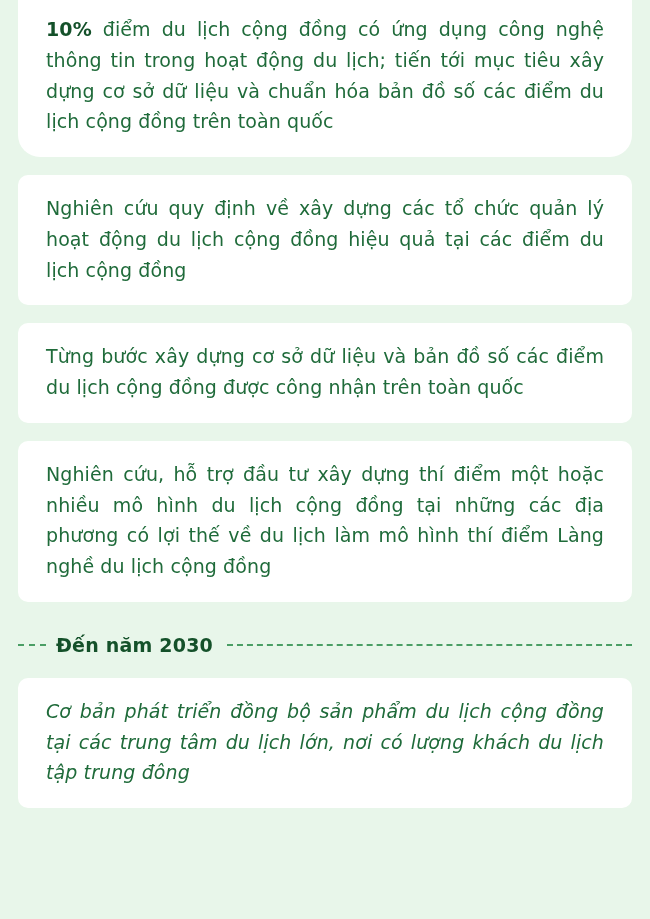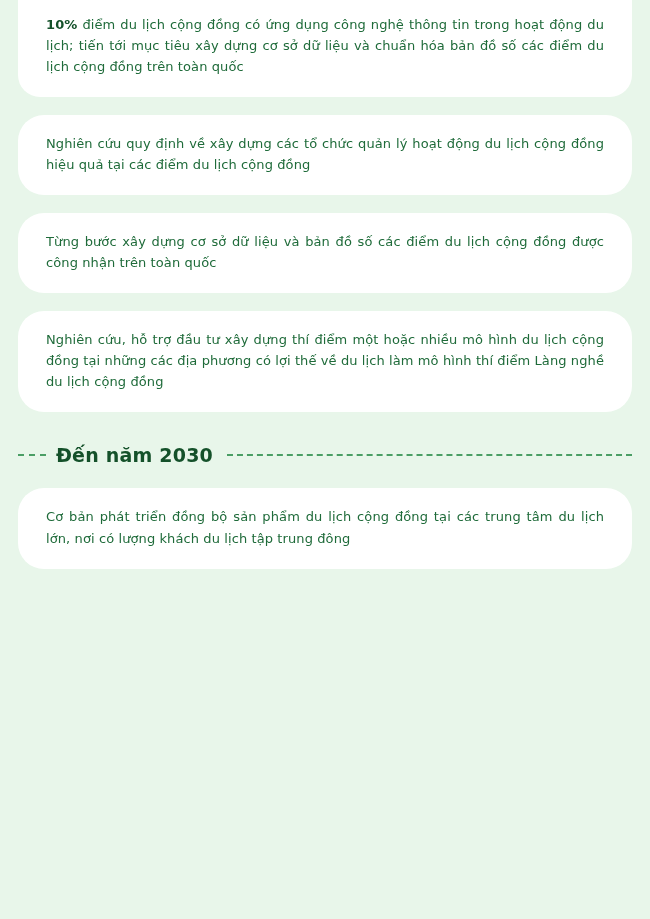--- a/index.html
+++ b/index.html
@@ -16,29 +16,29 @@
   .page {
     position: relative;
     width: 650px;
     height: 919px;
     background: #e8f6ea;
     box-sizing: border-box;
     padding: 0 18px;
   }
   .card {
     background: #ffffff;
-    border-radius: 26px;
+    border-radius: 10px;
     padding: 18px 28px 20px 28px;
     box-sizing: border-box;
     margin-bottom: 18px;
   }
   .card p {
     margin: 0;
     color: #1f6b3a;
-    font-size: 13px;
+    font-size: 19px;
     line-height: 1.62;
     text-align: justify;
     text-justify: inter-word;
     letter-spacing: 0.1px;
   }
   .card p .lead {
     font-weight: bold;
     color: #14512a;
   }
   .first-card {
@@ -68,20 +68,21 @@
   }
   .divider-label {
     font-size: 19px;
     font-weight: bold;
     color: #14512a;
     white-space: nowrap;
     letter-spacing: 0.2px;
   }
   .last-card {
     margin-bottom: 8px;
+    font-style: italic;
   }
 </style>
 </head>
 <body>
 
 <div class="page">
 
   <div class="card first-card">
     <p><span class="lead">10%</span><span> điểm du lịch cộng đồng có ứng dụng công nghệ thông tin trong hoạt động du lịch; tiến tới mục tiêu xây dựng cơ sở dữ liệu và chuẩn hóa bản đồ số các điểm du lịch cộng đồng trên toàn quốc</span></p>
   </div>

